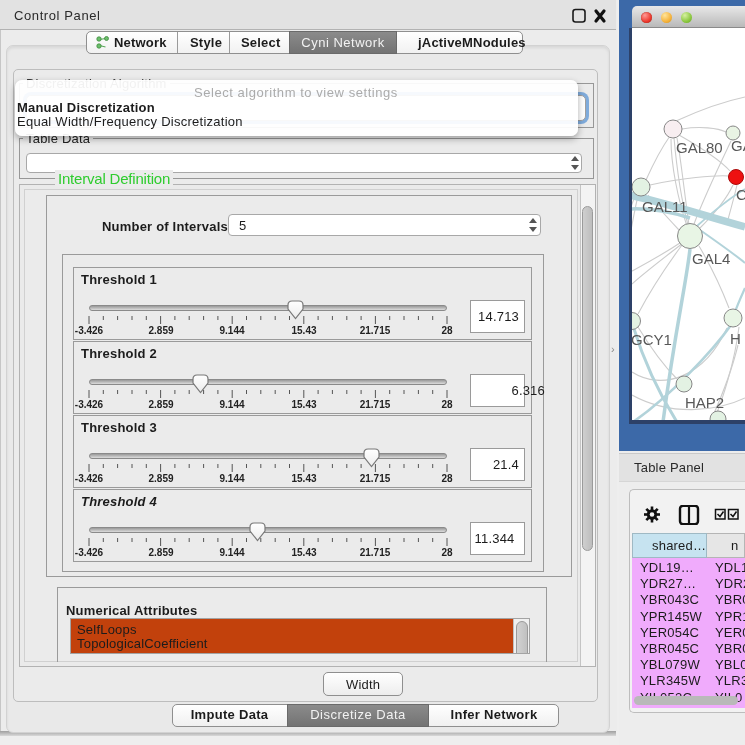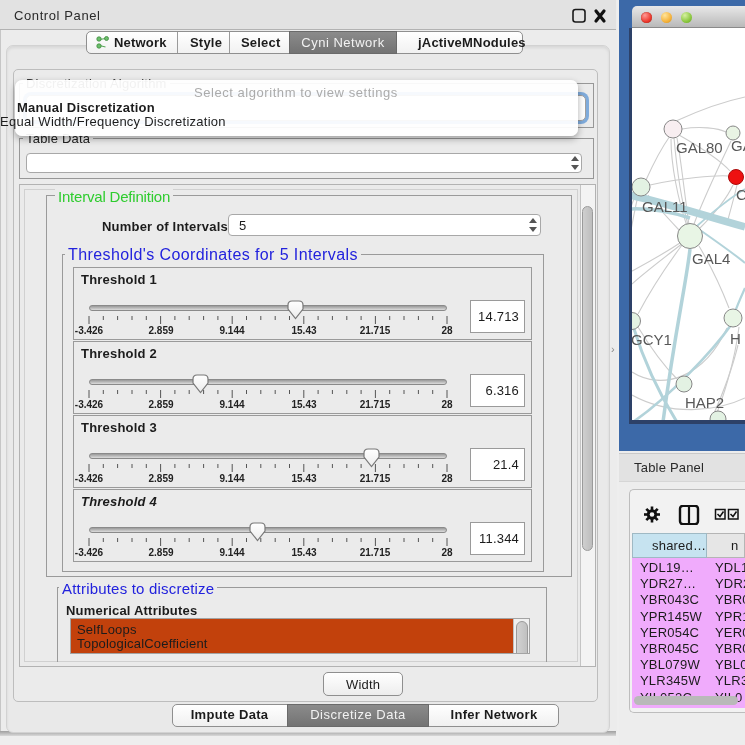--- a/index.html
+++ b/index.html
@@ -59,32 +59,31 @@
       <path d="M5 14 L9 9 L1 9 Z" fill="#555"></path>
   </svg>
 
   <div class="abs" style="left:19px;top:184px;width:577px;height:483px;background:#eaeaea;border:1px solid #b2b2b2;box-sizing:border-box;"></div>
   <div class="abs" style="left:24px;top:189px;width:554px;height:473px;background:#ebebeb;border:1px solid #d0d0d0;box-sizing:border-box;"></div>
 
   <div class="abs" style="left:580px;top:185px;width:15px;height:481px;background:#f3f3f3;border-left:1px solid #c4c4c4;box-sizing:border-box;"></div>
   <div class="abs" style="left:582px;top:206px;width:11px;height:345px;background:linear-gradient(90deg,#cfcfcf,#bdbdbd);border:1px solid #9a9a9a;border-radius:6px;box-sizing:border-box;"></div>
 
   <div class="abs" style="left:46px;top:195px;width:524px;height:380px;border:1px solid #9a9a9a;"></div>
-  <div class="abs t13" style="left:55px;top:188px;background:#ebebeb;padding:0 3px;color:#2ecc2e;font-size:15px;letter-spacing:-0.2px;">Interval Definition</div>
+  <div class="abs t13" style="left:55px;top:170px;background:#ebebeb;padding:0 3px;color:#2ecc2e;font-size:15px;letter-spacing:-0.2px;">Interval Definition</div>
 
   <div class="abs b13" style="left:102px;top:219px;">Number of Intervals</div>
   <div class="abs" style="left:228px;top:214px;width:313px;height:22px;background:#fff;border:1px solid #a8a8a8;border-radius:4px;box-sizing:border-box;"></div>
   <div class="abs t13" style="left:239px;top:218px;">5</div>
   <svg class="abs" style="left:528px;top:218px;" width="10" height="14" viewBox="0 0 10 14">
     <path d="M5 0 L9 5 L1 5 Z" fill="#555"></path>
       <path d="M5 14 L9 9 L1 9 Z" fill="#555"></path>
   </svg>
 
   <div class="abs" style="left:62px;top:254px;width:480px;height:316px;border:1px solid #9a9a9a;"></div>
-  <div class="abs t13" style="left:65px;top:246px;background:#ebebeb;padding:0 3px;color:#2222dd;font-size:16px;letter-spacing:0.4px;">Threshold's Coordinates for 5 Intervals</div>
 
   <div class="abs" style="left:73px;top:267px;width:459px;height:73px;border:1px solid #9a9a9a;box-sizing:border-box;"></div>
   <div class="abs b13" style="left:81px;top:272px;">Threshold 1</div>
   <div class="abs" style="left:89px;top:305px;width:358px;height:6px;background:linear-gradient(#999,#dcdcdc);border:1px solid #8a8a8a;border-radius:3px;box-sizing:border-box;"></div>
   <svg class="abs" style="left:85px;top:316px;" width="370" height="9" viewBox="0 0 370 9">
       <path d="M4.0 0 L4.0 8" stroke="#555" stroke-width="1"></path>
       <path d="M18.3 0 L18.3 4" stroke="#555" stroke-width="1"></path>
       <path d="M32.6 0 L32.6 4" stroke="#555" stroke-width="1"></path>
       <path d="M47.0 0 L47.0 4" stroke="#555" stroke-width="1"></path>
       <path d="M61.3 0 L61.3 4" stroke="#555" stroke-width="1"></path>
@@ -167,21 +166,21 @@
   <svg class="abs" style="left:191.5px;top:374px;" width="17" height="20" viewBox="0 0 17 20">
       <path d="M1 5 Q1 1 5 1 L12 1 Q16 1 16 5 L16 9 L8.5 18.5 L1 9 Z" fill="url(#tg341)" stroke="#787878" stroke-width="1.2"></path>
       <defs>
         <linearGradient id="tg341" x1="0" y1="0" x2="0" y2="1">
           <stop offset="0" stop-color="#ffffff"></stop>
           <stop offset="1" stop-color="#ececec"></stop>
         </linearGradient>
       </defs>
     </svg>
   <div class="abs" style="left:470px;top:374px;width:55px;height:33px;background:#fff;border:1px solid #9a9a9a;box-sizing:border-box;"></div>
-  <div class="abs t13" style="left:470px;top:383px;width:49px;text-align:right;">6.316</div>
+  <div class="abs t13" style="left:496px;top:383px;width:49px;text-align:right;">6.316</div>
   <div class="abs" style="left:73px;top:415px;width:459px;height:73px;border:1px solid #9a9a9a;box-sizing:border-box;"></div>
   <div class="abs b13" style="left:81px;top:420px;">Threshold 3</div>
   <div class="abs" style="left:89px;top:453px;width:358px;height:6px;background:linear-gradient(#999,#dcdcdc);border:1px solid #8a8a8a;border-radius:3px;box-sizing:border-box;"></div>
   <svg class="abs" style="left:85px;top:464px;" width="370" height="9" viewBox="0 0 370 9">
       <path d="M4.0 0 L4.0 8" stroke="#555" stroke-width="1"></path>
       <path d="M18.3 0 L18.3 4" stroke="#555" stroke-width="1"></path>
       <path d="M32.6 0 L32.6 4" stroke="#555" stroke-width="1"></path>
       <path d="M47.0 0 L47.0 4" stroke="#555" stroke-width="1"></path>
       <path d="M61.3 0 L61.3 4" stroke="#555" stroke-width="1"></path>
       <path d="M75.6 0 L75.6 8" stroke="#555" stroke-width="1"></path>
@@ -263,24 +262,23 @@
   <svg class="abs" style="left:248.8px;top:522px;" width="17" height="20" viewBox="0 0 17 20">
       <path d="M1 5 Q1 1 5 1 L12 1 Q16 1 16 5 L16 9 L8.5 18.5 L1 9 Z" fill="url(#tg489)" stroke="#787878" stroke-width="1.2"></path>
       <defs>
         <linearGradient id="tg489" x1="0" y1="0" x2="0" y2="1">
           <stop offset="0" stop-color="#ffffff"></stop>
           <stop offset="1" stop-color="#ececec"></stop>
         </linearGradient>
       </defs>
     </svg>
   <div class="abs" style="left:470px;top:522px;width:55px;height:33px;background:#fff;border:1px solid #9a9a9a;box-sizing:border-box;"></div>
-  <div class="abs t13" style="left:470px;top:531px;width:49px;text-align:right;">11.344</div>
+  <div class="abs t13" style="left:470px;top:531px;width:49px;text-align:center;">11.344</div>
 
   <div class="abs" style="left:57px;top:587px;width:488px;height:74px;border:1px solid #9a9a9a;border-bottom:none;"></div>
-  <div class="abs t13" style="left:59px;top:580px;background:#ebebeb;padding:0 3px;color:#2222dd;font-size:15px;">Attributes to discretize</div>
   <div class="abs b13" style="left:66px;top:603px;">Numerical Attributes</div>
   <div class="abs" style="left:70px;top:618px;width:460px;height:36px;background:#c2410c;border:1px solid #a3a3a3;box-sizing:border-box;overflow:hidden;">
     <div class="t13" style="position:absolute;left:6px;top:3px;">SelfLoops</div>
     <div class="t13" style="position:absolute;left:6px;top:17px;">TopologicalCoefficient</div>
     <div class="t13" style="position:absolute;left:6px;top:31px;">BetweennessCentrality</div>
     <div style="position:absolute;right:0;top:0;width:15px;height:44px;background:#f0f0f0;border-left:1px solid #c0c0c0;"></div>
     <div style="position:absolute;right:1px;top:2px;width:12px;height:38px;background:linear-gradient(90deg,#d2d2d2,#c0c0c0);border:1px solid #9a9a9a;border-radius:6px;box-sizing:border-box;"></div>
   </div>
 
   <div class="abs" style="left:323px;top:672px;width:80px;height:24px;background:linear-gradient(#ffffff,#ededed);border:1px solid #8f8f8f;border-radius:5px;box-sizing:border-box;"></div>
@@ -288,21 +286,21 @@
 
   <div class="abs" style="left:172px;top:704px;width:387px;height:23px;background:linear-gradient(#ffffff,#f0f0f0);border:1px solid #8f8f8f;border-radius:5px;box-sizing:border-box;"></div>
   <div class="abs" style="left:287px;top:704px;width:142px;height:23px;background:linear-gradient(#8b8b8b,#737373);border:1px solid #6a6a6a;box-sizing:border-box;"></div>
   <div class="abs b13" style="left:172px;top:707px;width:115px;text-align:center;letter-spacing:0.3px;">Impute Data</div>
   <div class="abs t13" style="left:287px;top:707px;width:142px;text-align:center;color:#f2f2f2;letter-spacing:0.5px;">Discretize Data</div>
   <div class="abs b13" style="left:429px;top:707px;width:130px;text-align:center;letter-spacing:0.3px;">Infer Network</div>
 
   <div class="abs" style="left:15px;top:80px;width:563px;height:56px;background:rgba(255,255,255,0.93);border-radius:7px;box-shadow:0 3px 7px rgba(0,0,0,0.32);"></div>
   <div class="abs t13" style="left:194px;top:85px;color:#ababab;letter-spacing:0.55px;">Select algorithm to view settings</div>
   <div class="abs b13" style="left:17px;top:100px;">Manual Discretization</div>
-  <div class="abs t13" style="left:0;top:114px;letter-spacing:0.25px;">Equal Width/Frequency Discretization</div>
+  <div class="abs t13" style="left:17px;top:114px;letter-spacing:0.25px;">Equal Width/Frequency Discretization</div>
 
   <div class="abs" style="left:611px;top:343px;font-size:11px;color:#8a8a8a;">›</div>
 
   <div class="abs" style="left:619px;top:0;width:126px;height:451px;background:#3c69a8;"></div>
 
   <div class="abs" style="left:632px;top:6px;width:113px;height:22px;background:linear-gradient(#e8e8e8,#b9b9b9);border-bottom:1px solid #8a8a8a;border-top-left-radius:5px;box-sizing:border-box;"></div>
   <div class="abs" style="left:641px;top:12px;width:11px;height:11px;border-radius:50%;background:radial-gradient(circle at 35% 30%,#ff9a94,#ee3b30 60%,#c21d12);box-shadow:inset 0 0 1px #901000;"></div>
   <div class="abs" style="left:661px;top:12px;width:11px;height:11px;border-radius:50%;background:radial-gradient(circle at 35% 30%,#ffe49a,#f5b33c 60%,#d08c16);"></div>
   <div class="abs" style="left:681px;top:12px;width:11px;height:11px;border-radius:50%;background:radial-gradient(circle at 35% 30%,#d6f0a0,#8cc840 60%,#5fa41f);"></div>
 

